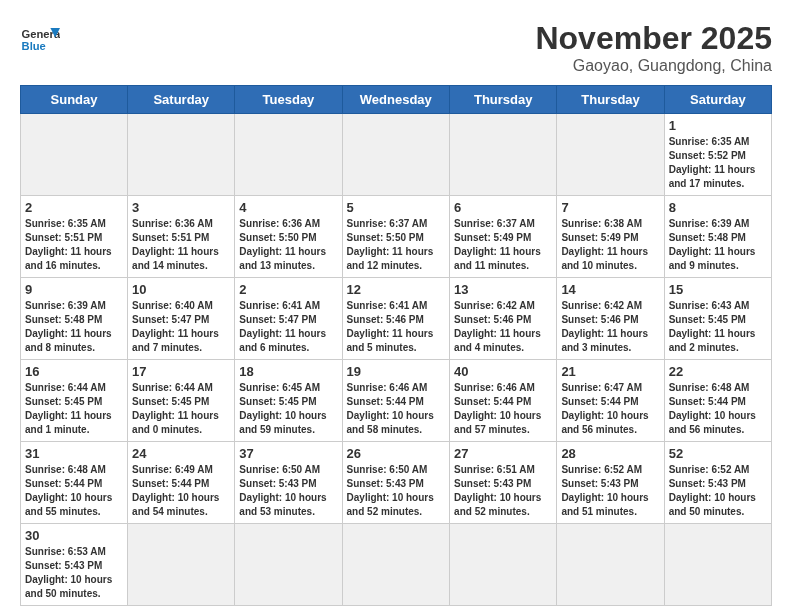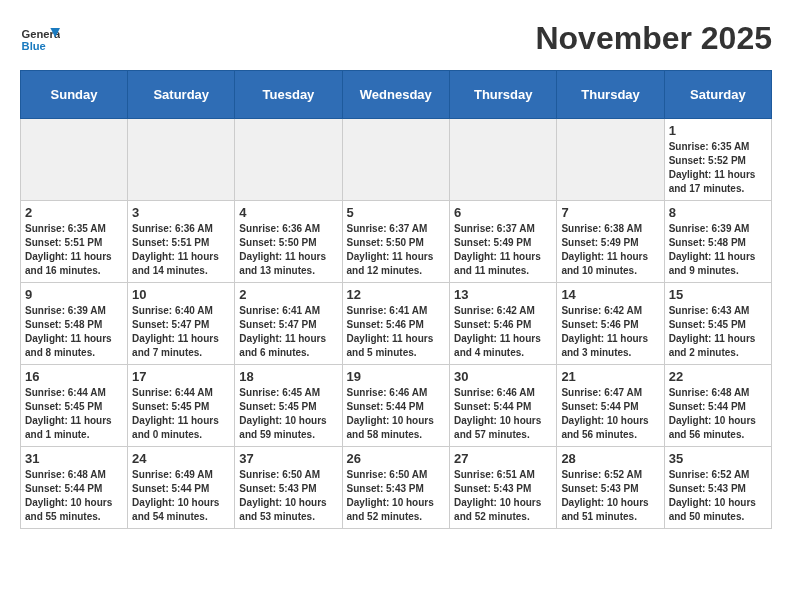--- a/index.html
+++ b/index.html
@@ -39,21 +39,21 @@
     }
     .calendar {
       width: 100%;
       border-collapse: collapse;
       border: 1px solid #ccc;
     }
     .calendar th {
       background-color: #2f6db5;
       color: white;
       text-align: center;
-      padding: 16px 4px;
+      padding: 6px 4px;
       font-size: 13px;
       border: 1px solid #1e5a9c;
     }
     .calendar td {
       vertical-align: top;
       border: 1px solid #ccc;
       padding: 4px;
       width: 108px;
       min-height: 80px;
       font-size: 10.5px;
@@ -83,20 +83,21 @@
 <div class="header-area">
   <div class="logo">
     <svg class="logo-icon" viewBox="0 0 50 50">
       <text x="2" y="22" font-size="14" font-weight="bold" fill="#333">General</text>
       <text x="2" y="38" font-size="14" font-weight="bold" fill="#1a7abf">Blue</text>
       <polygon points="38,10 50,10 44,22" fill="#1a7abf"></polygon>
     </svg>
   </div>
   <div class="title-area">
     <div class="month-title">November 2025</div>
+    <div class="location-title">Gaoyao, Guangdong, China</div>
   </div>
 </div>
 
 <table class="calendar">
   <thead>
     <tr>
       <th>Sunday</th>
       <th>Saturday</th>
       <th>Tuesday</th>
       <th>Wednesday</th>
@@ -189,21 +190,21 @@
         </td>
         <td>
           <span class="day-number">18</span>
           <div class="day-info">Sunrise: 6:45 AM<br>Sunset: 5:45 PM<br>Daylight: 10 hours and 59 minutes.</div>
         </td>
         <td>
           <span class="day-number">19</span>
           <div class="day-info">Sunrise: 6:46 AM<br>Sunset: 5:44 PM<br>Daylight: 10 hours and 58 minutes.</div>
         </td>
         <td>
-          <span class="day-number">30</span>
+          <span class="day-number">40</span>
           <div class="day-info">Sunrise: 6:46 AM<br>Sunset: 5:44 PM<br>Daylight: 10 hours and 57 minutes.</div>
         </td>
         <td>
           <span class="day-number">21</span>
           <div class="day-info">Sunrise: 6:47 AM<br>Sunset: 5:44 PM<br>Daylight: 10 hours and 56 minutes.</div>
         </td>
         <td>
           <span class="day-number">22</span>
           <div class="day-info">Sunrise: 6:48 AM<br>Sunset: 5:44 PM<br>Daylight: 10 hours and 56 minutes.</div>
         </td>
@@ -227,18 +228,30 @@
         </td>
         <td>
           <span class="day-number">27</span>
           <div class="day-info">Sunrise: 6:51 AM<br>Sunset: 5:43 PM<br>Daylight: 10 hours and 52 minutes.</div>
         </td>
         <td>
           <span class="day-number">28</span>
           <div class="day-info">Sunrise: 6:52 AM<br>Sunset: 5:43 PM<br>Daylight: 10 hours and 51 minutes.</div>
         </td>
         <td>
-          <span class="day-number">35</span>
+          <span class="day-number">52</span>
           <div class="day-info">Sunrise: 6:52 AM<br>Sunset: 5:43 PM<br>Daylight: 10 hours and 50 minutes.</div>
         </td>
+      </tr>
+      <tr>
+        <td>
+          <span class="day-number">30</span>
+          <div class="day-info">Sunrise: 6:53 AM<br>Sunset: 5:43 PM<br>Daylight: 10 hours and 50 minutes.</div>
+        </td>
+        <td class="empty"></td>
+        <td class="empty"></td>
+        <td class="empty"></td>
+        <td class="empty"></td>
+        <td class="empty"></td>
+        <td class="empty"></td>
       </tr>
     </tbody>
 </table>
 
 </body></html>

